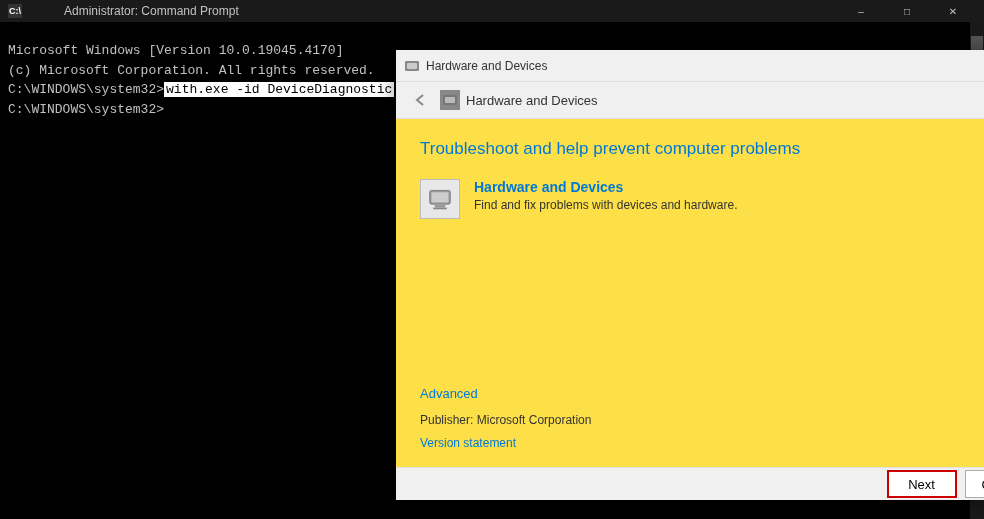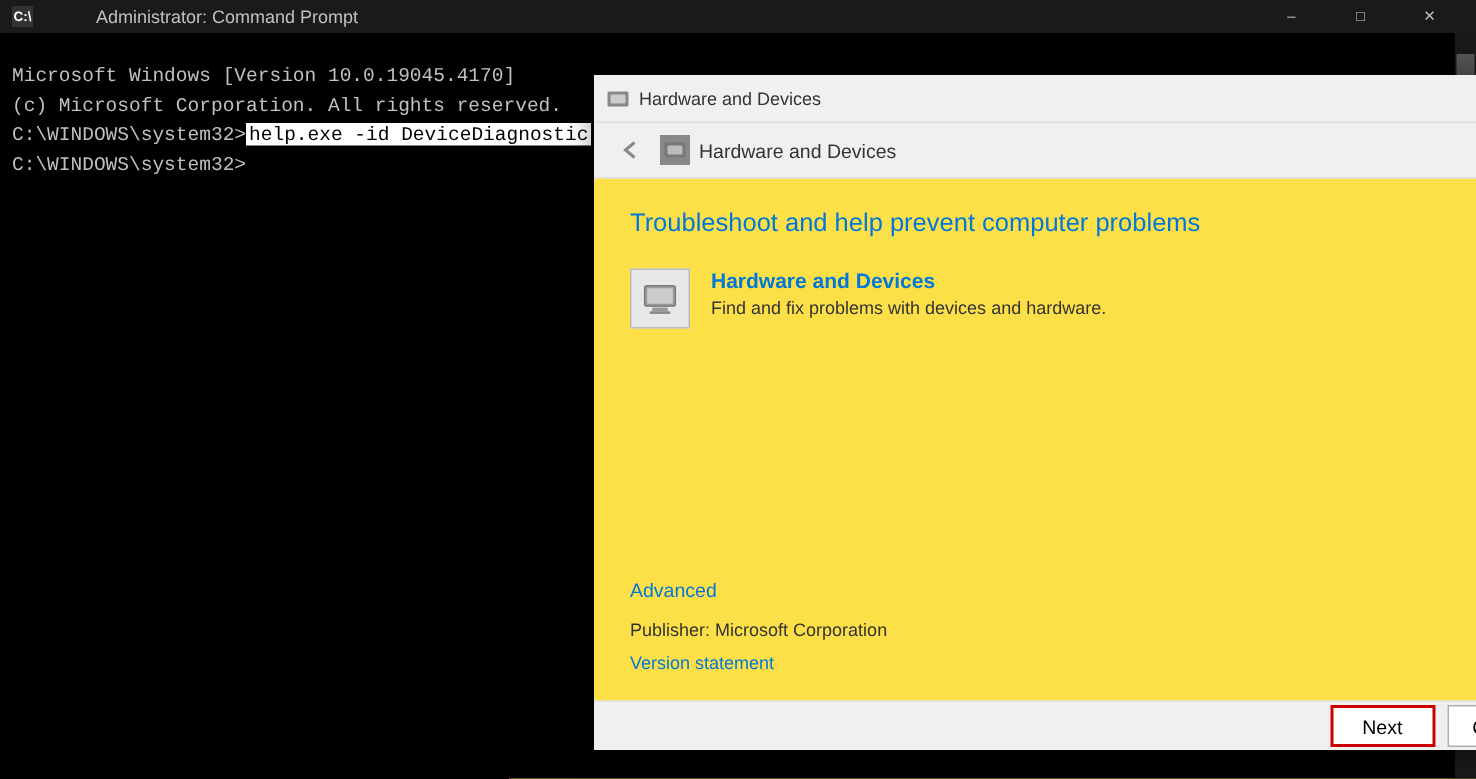--- a/index.html
+++ b/index.html
@@ -319,21 +319,21 @@
     <div class="terminal-controls">
       <button class="terminal-btn">–</button>
       <button class="terminal-btn">□</button>
       <button class="terminal-btn">✕</button>
     </div>
   </div>
   <div class="terminal-content">
     <div>Microsoft Windows [Version 10.0.19045.4170]</div>
     <div>(c) Microsoft Corporation. All rights reserved.</div>
     <div>
-      <span>C:\WINDOWS\system32&gt;</span><span class="cmd-highlight">help.exe -id DeviceDiagnostic</span>
+      <span>C:\WINDOWS\system32&gt;</span><span class="cmd-highlight">with.exe -id DeviceDiagnostic</span>
     </div>
     <div>C:\WINDOWS\system32&gt;</div>
   </div>
   <div class="terminal-scrollbar">
     <div class="scrollbar-thumb"></div>
   </div>
 </div>
 
 <div class="dialog-overlay">
 

